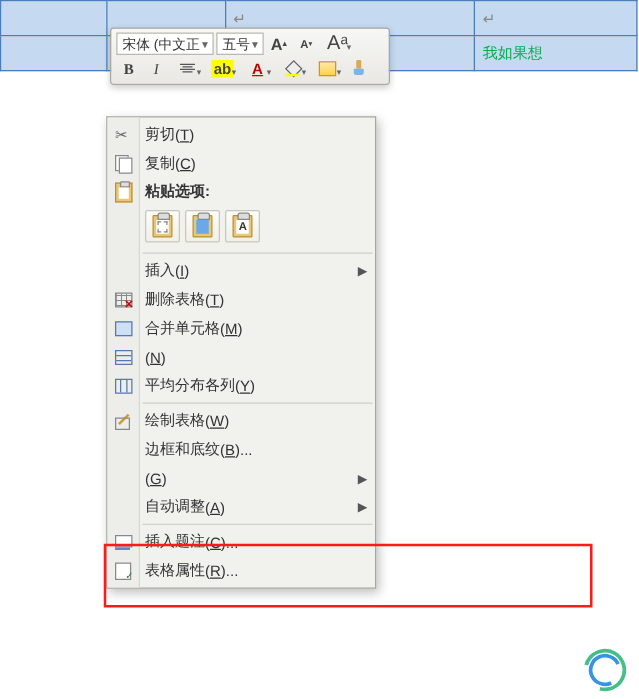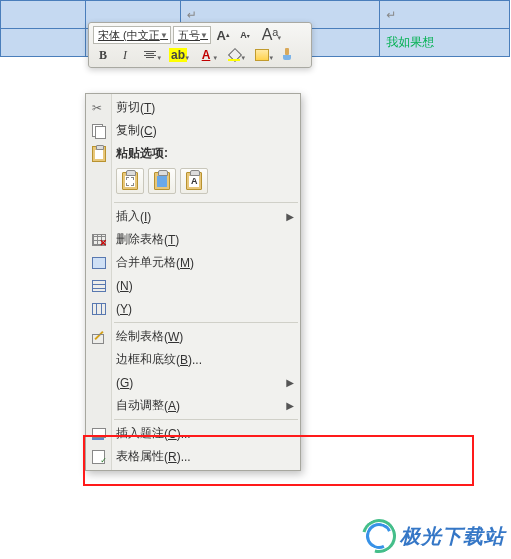--- a/index.html
+++ b/index.html
@@ -11,21 +11,21 @@
   .tbl td .marker { color: #888; }
   .tbl .c1 { width: 85px; }
   .tbl .c2 { width: 95px; }
   .tbl .c3 { width: 200px; }
   .tbl .c4 { width: 130px; }
   
   
   .mini-tb { position: absolute; top: 22px; left: 88px; width: 224px; background: linear-gradient(#f7f7f5,#e9e8e3); border: 1px solid #a9a9a2; border-radius: 3px; padding: 3px 4px; box-shadow: 0 2px 6px rgba(0,0,0,0.2); }
   .mini-tb .row { display: flex; align-items: center; gap: 2px; margin-bottom: 2px; }
   .mini-tb .row:last-child { margin-bottom: 0; }
-  .fontbox { display: flex; align-items: center; justify-content: space-between; border:1px solid #b8b8b0; background:#fff; height:18px; padding:0 2px 0 4px; font-size:11px; color:#333;text-decoration:underline; }
+  .fontbox { display: flex; align-items: center; justify-content: space-between; border:1px solid #b8b8b0; background:#fff; height:18px; padding:0 2px 0 4px; font-size:11px; color:#333; }
   .fontbox .arr { font-size:8px; color:#666; }
   .fname { width: 78px; }
   .fsize { width: 38px; }
   .tbtn { width:20px; height:18px; display:flex; align-items:center; justify-content:center; font-size:12px; color:#444; border:1px solid transparent; border-radius:2px; cursor:default; }
   .tbtn.split { width:26px; position:relative; }
   .tbtn.split::after { content:"▾"; font-size:7px; color:#666; position:absolute; right:1px; bottom:1px; }
   .grow { font-size:13px; }
   .shrink { font-size:9px; }
   .bold { font-weight:bold; font-family:"Times New Roman",serif; }
   .italic { font-style:italic; font-family:"Times New Roman",serif; }
@@ -231,21 +231,21 @@
     <div class="mi">
       <span class="mi-icon">
           <span class="ic-distr"></span>
         </span>
       (<span class="u">N</span>)
     </div>
     <div class="mi">
       <span class="mi-icon">
           <span class="ic-distc"></span>
         </span>
-      (<span class="u">Y</span>)
+      <span>平均分布各列</span>(<span class="u">Y</span>)
     </div>
     <div class="sep"></div>
     <div class="mi">
       <span class="mi-icon">
           <span class="ic-draw"></span>
         </span>
       <span>绘制表格</span>(<span class="u">W</span>)
     </div>
     <div class="mi">
       <span>边框和底纹</span>(<span class="u">B</span>)<span>...</span>
@@ -272,15 +272,14 @@
       <span>表格属性</span>(<span class="u">R</span>)<span>...</span>
     </div>
   </div>
 </div>
 
 <div class="redbox rb1"></div>
 
 <div class="wm">
   <div class="wm-ic"></div>
   <div>
-    <div class="wm-txt">极光下载站</div>
   </div>
 </div>
 
 </body></html>

